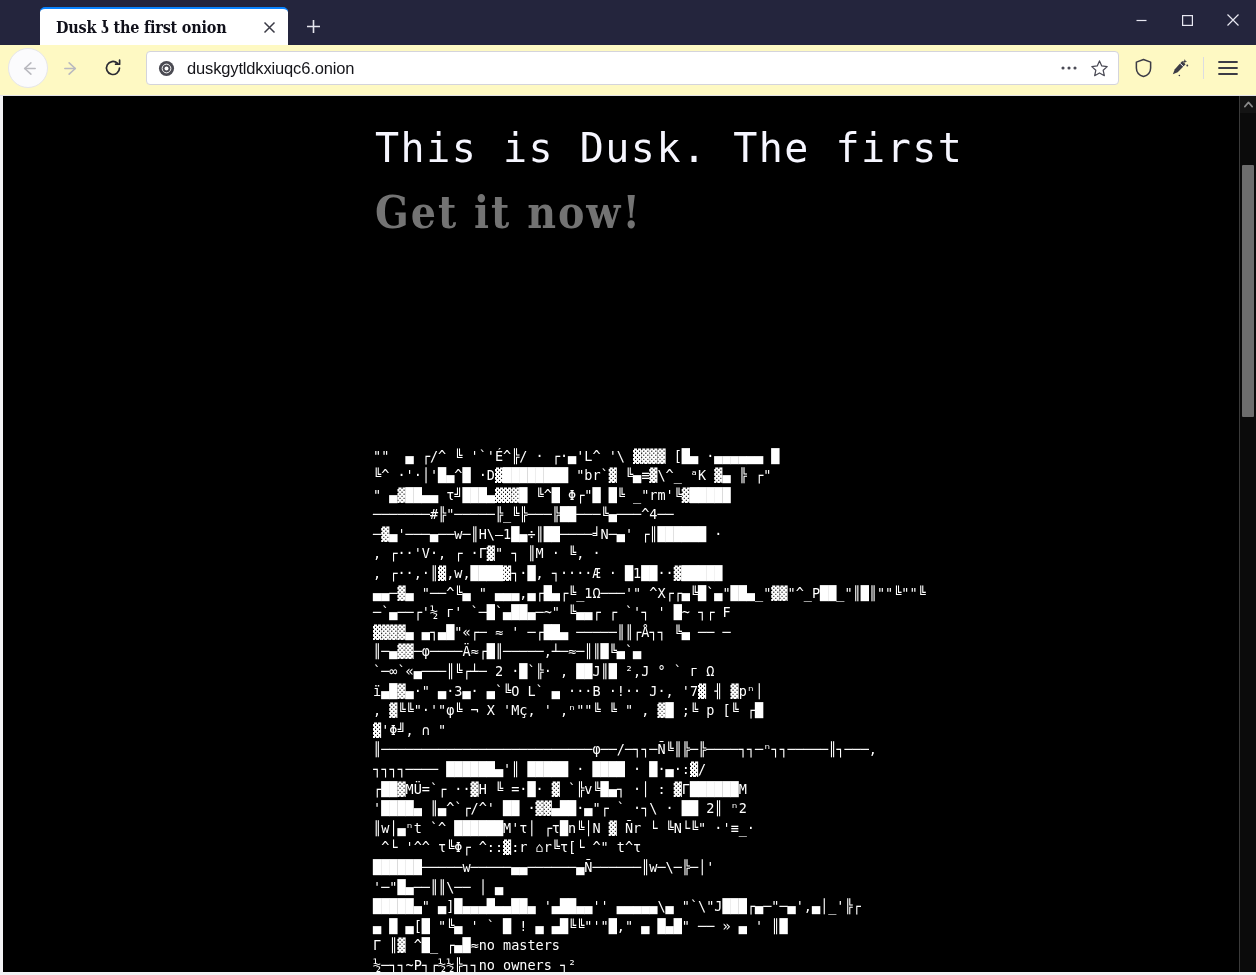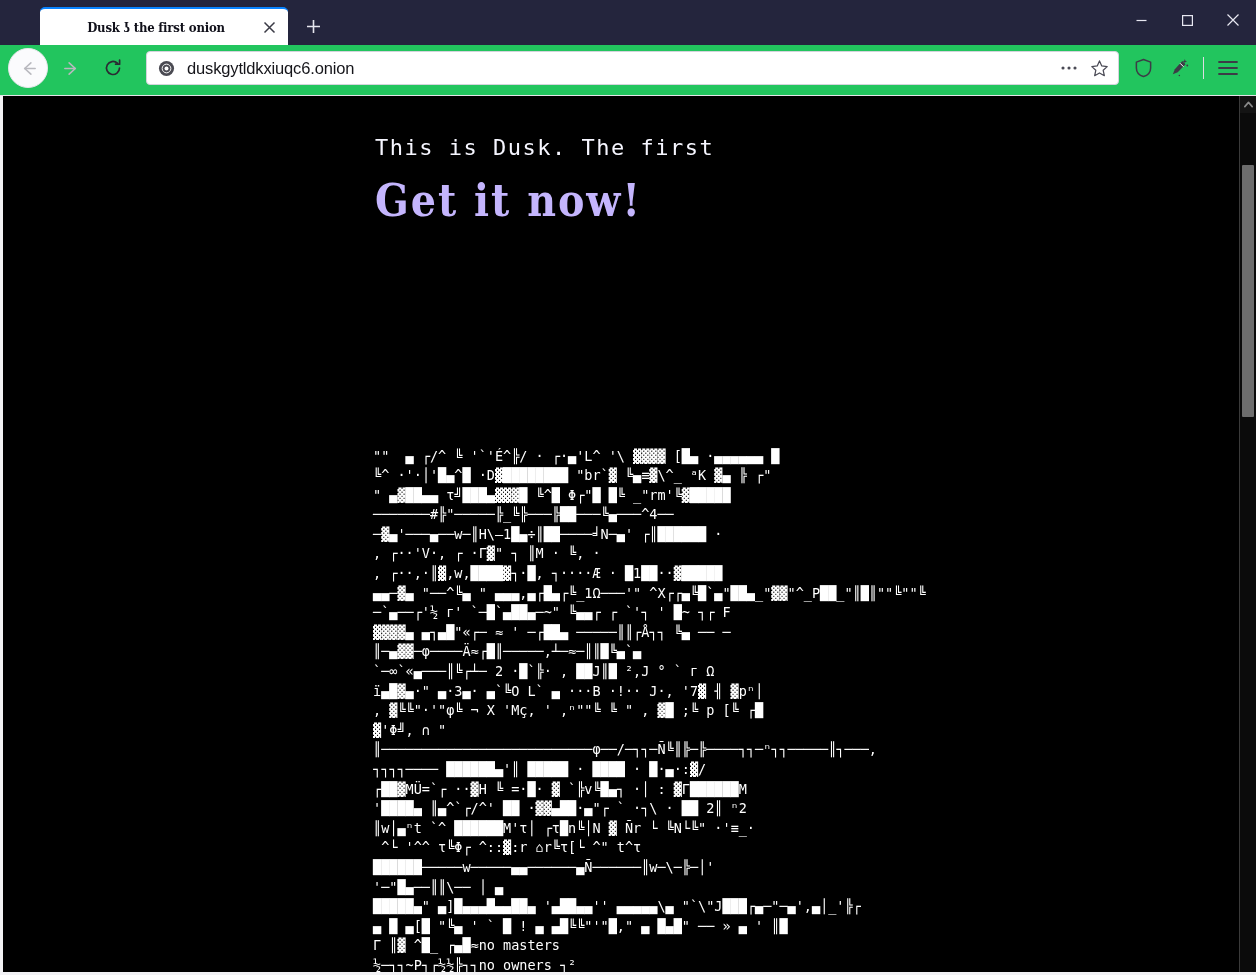--- a/index.html
+++ b/index.html
@@ -45,28 +45,27 @@
     align-items: center;
     padding: 0 6px 0 16px;
     box-sizing: border-box;
     position: relative;
     border-top: 2px solid #0a84ff;
   }
   .tab-title {
     flex: 1 1 auto;
     font-family: "DejaVu Serif", serif;
     font-weight: bold;
-    font-size: 13px;
+    font-size: 16px;
     color: #10101a;
     white-space: nowrap;
     overflow: hidden;
     text-overflow: ellipsis;
     letter-spacing: -0.2px;
     font-stretch: condensed;
-    text-align: center;
   }
   .tab-close {
     width: 26px;
     height: 26px;
     display: flex;
     align-items: center;
     justify-content: center;
     border-radius: 3px;
     color: #3b3b46;
     flex: 0 0 auto;
@@ -97,21 +96,21 @@
     height: 40px;
     display: flex;
     align-items: center;
     justify-content: center;
     color: #e8e8f2;
   }
 
   
   .navbar {
     height: 51px;
-    background: #22c55e;
+    background: #fef9c3;
     display: flex;
     align-items: center;
     padding: 0 10px 4px 6px;
     box-sizing: border-box;
     flex: 0 0 auto;
     border-bottom: 1px solid #e3e3e8;
   }
   .navbtn {
     width: 38px;
     height: 38px;
@@ -193,34 +192,34 @@
     right: 17px;
     background: #000000;
     overflow: hidden;
   }
 
   .hero {
     padding: 32px 0 0 372px;
   }
   .hero-line {
     font-family: "DejaVu Sans Mono", "Liberation Mono", monospace;
-    font-size: 22px;
+    font-size: 40px;
     line-height: 40px;
     color: #f6f6ff;
     letter-spacing: 1.5px;
     white-space: pre;
   }
   .hero-cta {
     font-family: "DejaVu Serif", serif;
     font-weight: bold;
     font-size: 44px;
     line-height: 58px;
-    color: #c4b5fd;
+    color: #737373;
     letter-spacing: 2px;
-    margin-top: 4px;
+    margin-top: 16px;
     white-space: pre;
     font-stretch: condensed;
   }
 
   .ascii-art {
     position: absolute;
     left: 370px;
     top: 337px;
     font-family: "DejaVu Sans Mono", "Liberation Mono", monospace;
     font-size: 13.5px;

